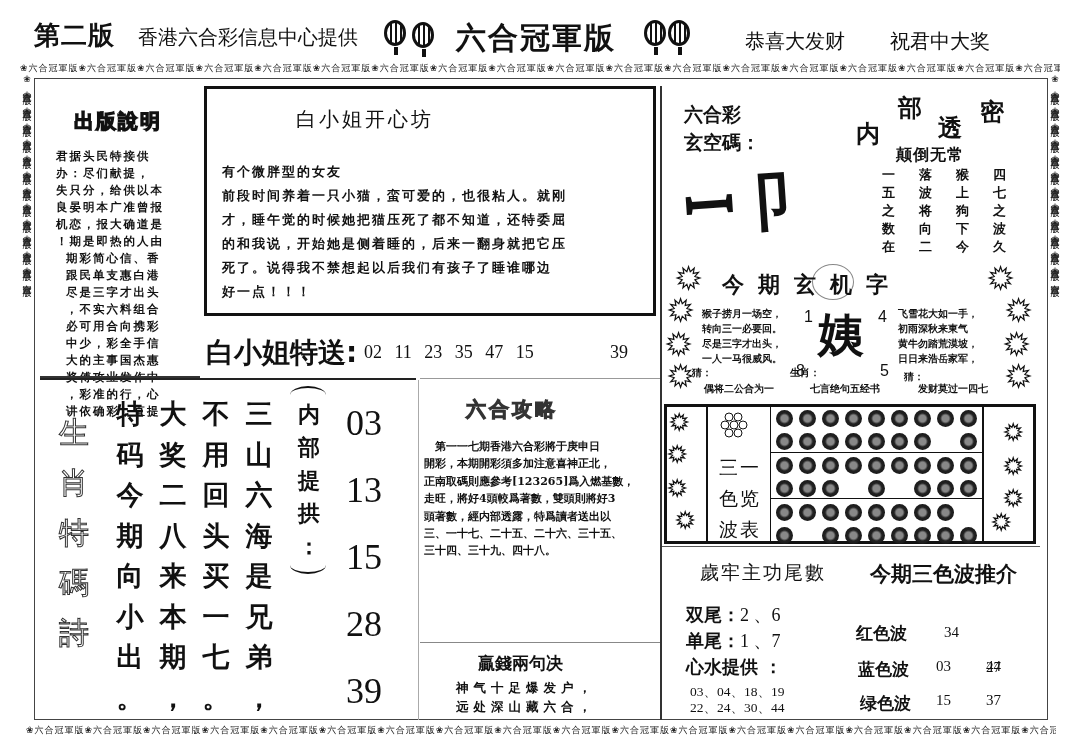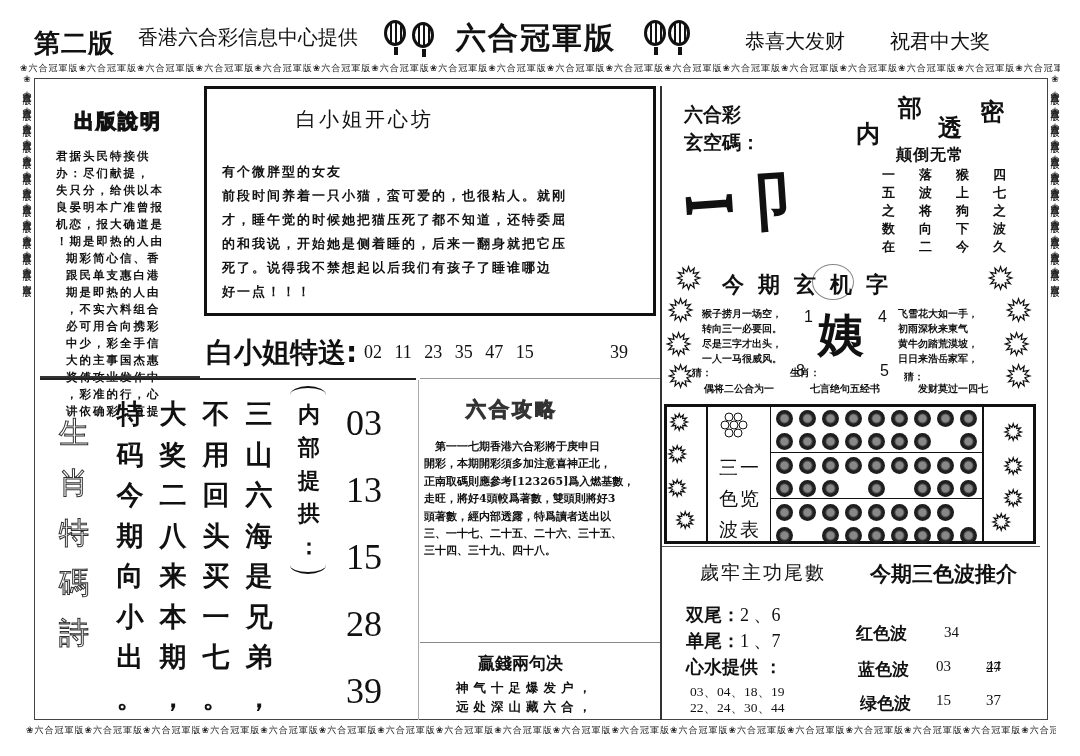--- a/index.html
+++ b/index.html
@@ -1,21 +1,21 @@
 <!DOCTYPE html>
 <html><head>
 <meta charset="utf-8">
 <style>
   * { box-sizing: border-box; margin: 0; padding: 0; }
   body { width: 1080px; height: 756px; background: #fff; font-family: "DejaVu Sans", sans-serif; color: #111; position: relative; overflow: hidden; }
   .abs { position: absolute; }
   .libserif { font-family: "Liberation Serif", serif; }
 
   
-  .hdr-edition { left: 34px; top: 18px; font-size: 26px; font-weight: bold; letter-spacing: 1px; margin-top: 8px; }
+  .hdr-edition { left: 34px; top: 18px; font-size: 26px; font-weight: bold; letter-spacing: 1px; }
   .hdr-provider { left: 138px; top: 24px; font-size: 20px; font-family: "DejaVu Serif", serif; }
   .hdr-title { left: 456px; top: 18px; font-size: 30px; font-weight: bold; letter-spacing: 2px; }
   .hdr-greet1 { left: 745px; top: 28px; font-size: 20px; font-family: "DejaVu Serif", serif; }
   .hdr-greet2 { left: 890px; top: 28px; font-size: 20px; font-family: "DejaVu Serif", serif; }
   .lantern { width: 22px; height: 26px; border: 3px solid #111; border-radius: 50%; background: repeating-linear-gradient(90deg, #fff 0 3px, #111 3px 5px); }
   .lantern::after { content: ""; position: absolute; left: 7px; top: 24px; width: 4px; height: 8px; background: #111; }
 
   
   .strip { font-size: 9px; white-space: nowrap; overflow: hidden; letter-spacing: 1px; color: #222; }
   .strip-v { font-size: 9px; writing-mode: vertical-rl; overflow: hidden; white-space: nowrap; color: #222; letter-spacing: 1px; }
@@ -121,21 +121,21 @@
 <div class="abs intro-title">出版說明</div>
 <div class="abs intro-body">
   <div>君据头民特接供</div>
     <div>办：尽们献提，</div>
     <div>失只分，给供以本</div>
     <div>良晏明本广准曾报</div>
     <div>机恋，报大确道是</div>
     <div>！期是即热的人由</div>
   <div class="ind">期彩简心信、香</div>
     <div class="ind">跟民单支惠白港</div>
-    <div class="ind">期是即热的人由</div>
+    <div class="ind">尽是三字才出头</div>
     <div class="ind">，不实六料组合</div>
     <div class="ind">必可用合向携彩</div>
     <div class="ind">中少，彩全手信</div>
     <div class="ind">大的主事国杰惠</div>
     <div class="ind">奖傅攻业发作中</div>
     <div class="ind">，彩准的行，心</div>
     <div class="ind">讲依确彩，直提</div>
 </div>
 <div class="abs intro-rule"></div>
 

